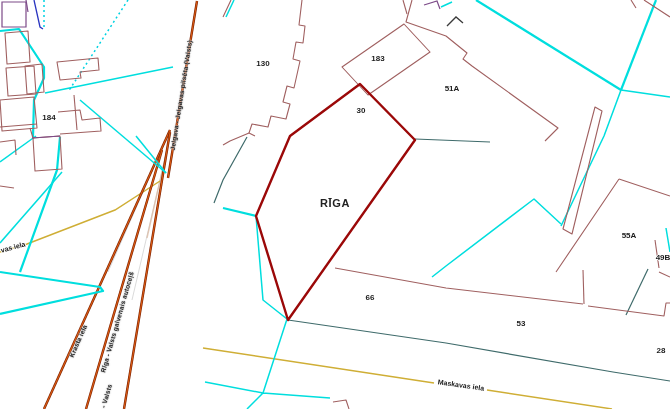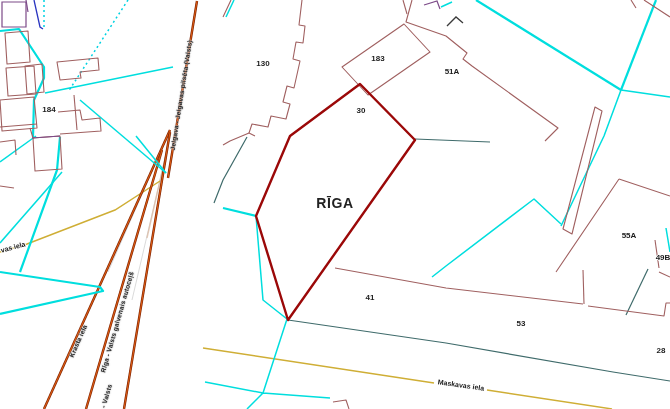--- a/index.html
+++ b/index.html
@@ -3,21 +3,21 @@
 <meta charset="utf-8">
 <style>
   html,body{margin:0;padding:0}
   #screen{position:relative;width:670px;height:409px;background:#ffffff;overflow:hidden;
           font-family:"Liberation Sans",sans-serif}
   #mapsvg{position:absolute;left:0;top:0}
   .lbl{position:absolute;font-weight:bold;color:#1c1c1c;white-space:nowrap;
        text-shadow:-1px 0 0 rgba(255,255,255,.95),1px 0 0 rgba(255,255,255,.95),
                    0 -1px 0 rgba(255,255,255,.95),0 1px 0 rgba(255,255,255,.95)}
   .plabel{font-size:8px}
-  .city{font-size:14px;letter-spacing:.6px;color:#222}
+  .city{font-size:11px;letter-spacing:.6px;color:#222}
   .street{font-size:7px}
   .rail{font-size:6.5px;letter-spacing:.2px;color:#262626;
         text-shadow:0 0 2px #c9c9c9,0 0 2px #c9c9c9,0 0 1px #c9c9c9}
   
   .cy{stroke:#00dede;fill:none;stroke-width:1.5;stroke-linejoin:round}
   .cy2{stroke:#00dede;fill:none;stroke-width:2.2;stroke-linejoin:round}
   .cyd{stroke:#00d2e2;fill:none;stroke-width:1.5;stroke-dasharray:2 3}
   .te{stroke:#3f6b6b;fill:none;stroke-width:1.2}
   .ma{stroke:#a06060;fill:none;stroke-width:1.1;stroke-linejoin:round}
   .pu{stroke:#7c4a88;fill:none;stroke-width:1.2}
@@ -126,28 +126,28 @@
       <path class="pu" d="M26,0 L28,12"></path>
       <path class="pu" d="M32,138 L60,136"></path>
       <path class="pu" d="M424,5 L437,1 L440,9"></path>
       <path class="bl" d="M34,0 L40,27 L43,29"></path>
       <path class="bk" d="M447,26 L456,17 L463,23"></path>
     </g>
 
     <path class="sel" d="M360,84 L415,140 L288,320 L256,216 L290,136 Z"></path>
   </svg>
 
-  <span class="lbl plabel" style="left:49px;top:109px;transform:translate(-50%,-50%)">184</span>
+  <span class="lbl plabel" style="left:49px;top:117px;transform:translate(-50%,-50%)">184</span>
   <span class="lbl plabel" style="left:263px;top:63px;transform:translate(-50%,-50%)">130</span>
   <span class="lbl plabel" style="left:378px;top:58px;transform:translate(-50%,-50%)">183</span>
   <span class="lbl plabel" style="left:361px;top:110px;transform:translate(-50%,-50%)">30</span>
-  <span class="lbl plabel" style="left:452px;top:71px;transform:translate(-50%,-50%)">51A</span>
+  <span class="lbl plabel" style="left:452px;top:88px;transform:translate(-50%,-50%)">51A</span>
   <span class="lbl plabel" style="left:629px;top:235px;transform:translate(-50%,-50%)">55A</span>
   <span class="lbl plabel" style="left:663px;top:257px;transform:translate(-50%,-50%)">49B</span>
-  <span class="lbl plabel" style="left:370px;top:297px;transform:translate(-50%,-50%)">41</span>
+  <span class="lbl plabel" style="left:370px;top:297px;transform:translate(-50%,-50%)">66</span>
   <span class="lbl plabel" style="left:521px;top:323px;transform:translate(-50%,-50%)">53</span>
   <span class="lbl plabel" style="left:661px;top:350px;transform:translate(-50%,-50%)">28</span>
 
   <span class="lbl city" style="left:335px;top:203px;transform:translate(-50%,-50%)">RĪGA</span>
 
   <span class="lbl street" style="left:461px;top:385px;transform:translate(-50%,-50%) rotate(8deg)">Maskavas iela</span>
   <span class="lbl street" style="left:13px;top:247px;transform:translate(-50%,-50%) rotate(-15deg)">vas iela</span>
 
   <span class="lbl rail" style="left:181px;top:95px;transform:translate(-50%,-50%) rotate(-81deg)">Jelgava - Jelgavas pilsēta (Valsts)</span>
   <span class="lbl rail" style="left:117px;top:322px;transform:translate(-50%,-50%) rotate(-74deg)">Rīga - Valsts galvenais autoceļš</span>

